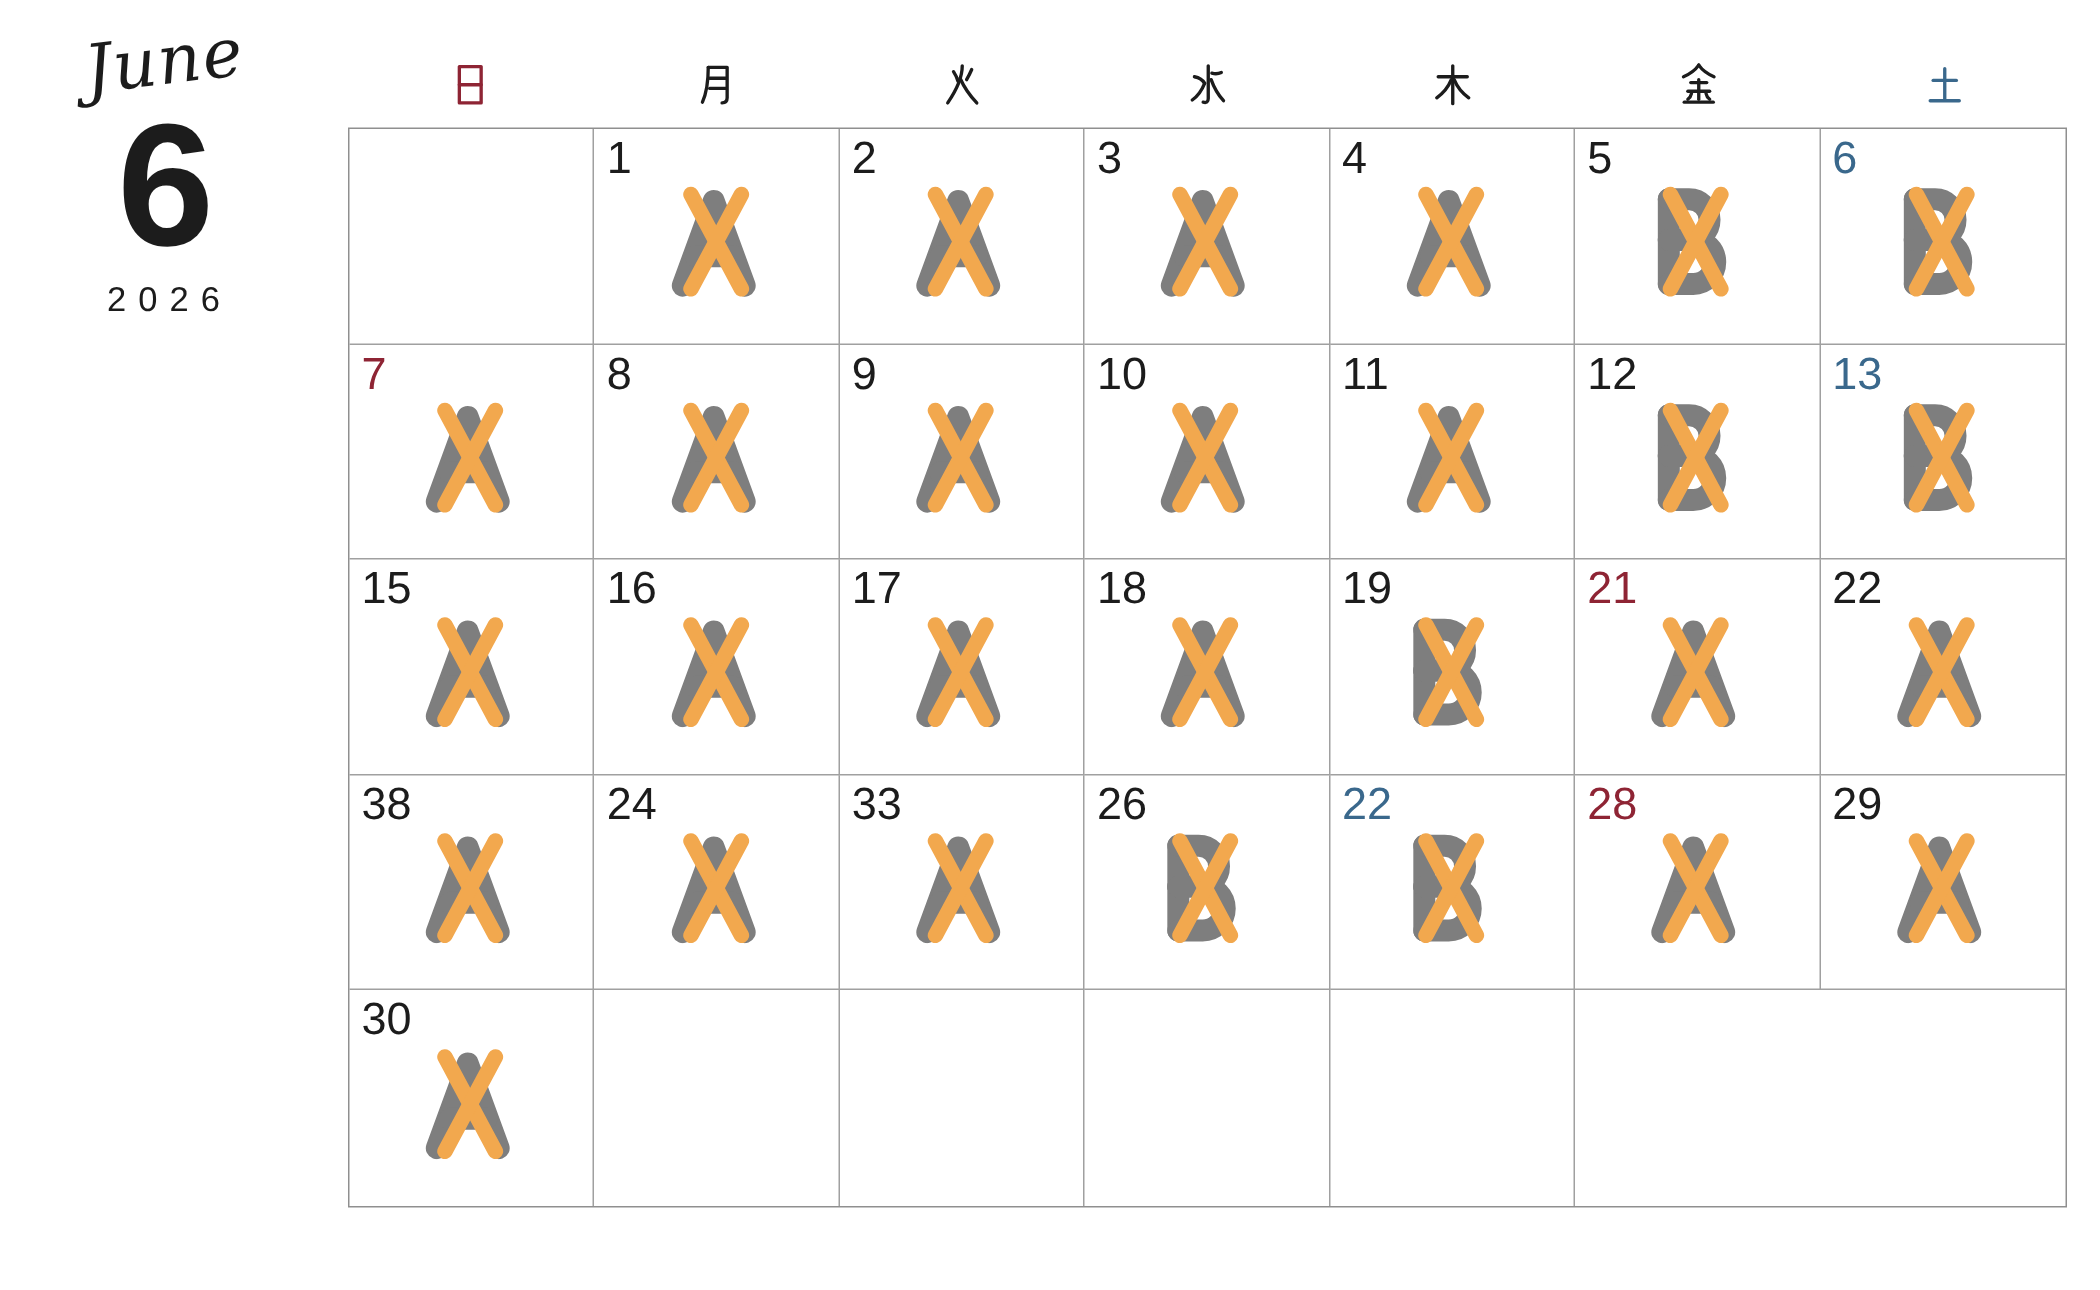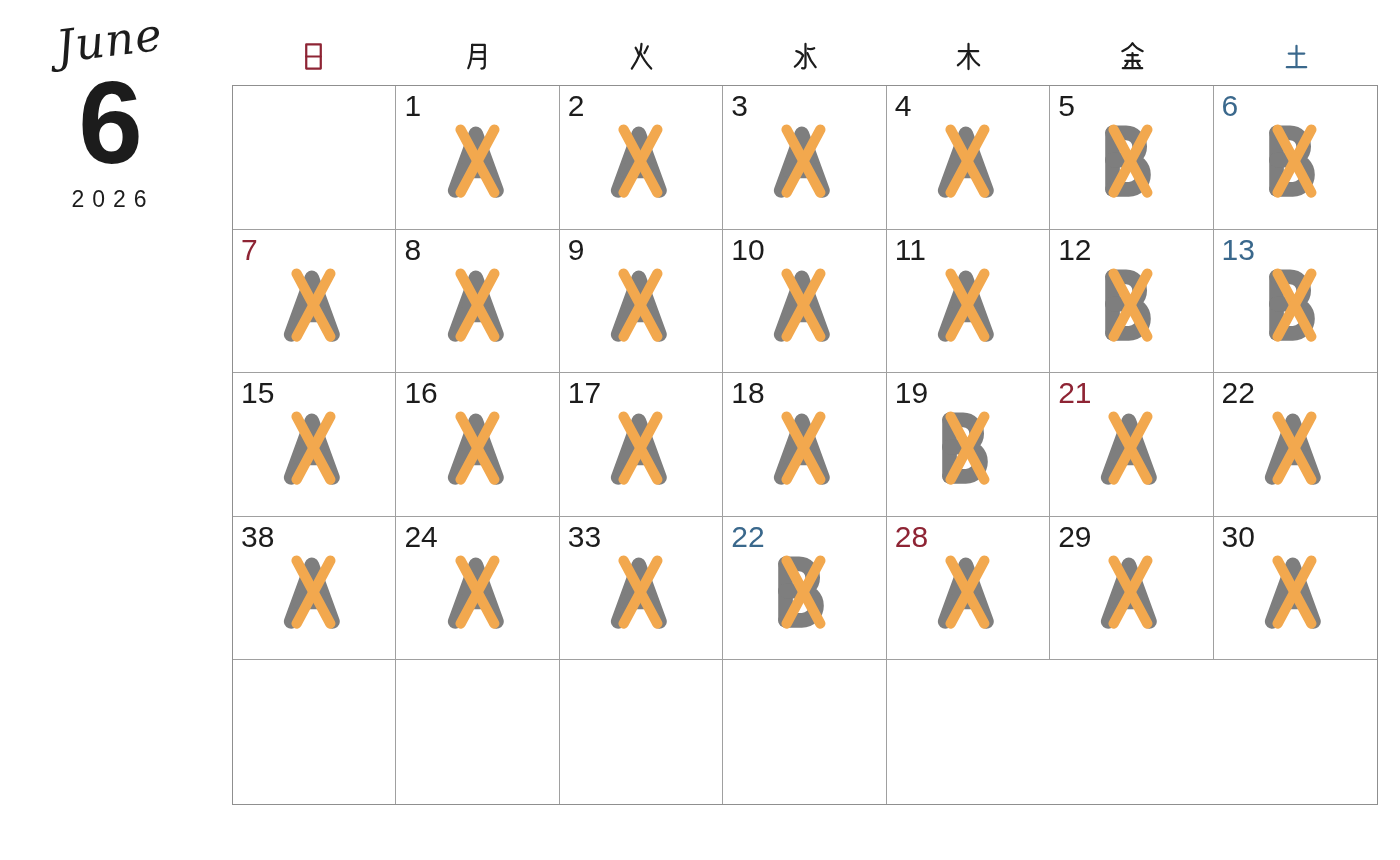--- a/index.html
+++ b/index.html
@@ -380,20 +380,32 @@
       <span class="daynum">33</span>
       <div class="stamp">
         <svg viewBox="0 0 70 70">
           <path d="M14 63 L33 11 L52 63" fill="none" stroke="#7e7e7e" stroke-width="13.5" stroke-linecap="round" stroke-linejoin="round"></path>
           <path d="M22 45 L44.5 45" fill="none" stroke="#7e7e7e" stroke-width="13.5" stroke-linecap="round" stroke-linejoin="round"></path>
           <path d="M19 7 L50 65" fill="none" stroke="#f2a84e" stroke-width="9.5" stroke-linecap="round"></path>
        <path d="M50 7 L19 65" fill="none" stroke="#f2a84e" stroke-width="9.5" stroke-linecap="round"></path>
         </svg>
       </div>
     </div>
+    <div class="cell">
+      <span class="daynum">26</span>
+      <div class="stamp">
+        <svg viewBox="0 0 70 70">
+          <path d="M18 10 L18 62" fill="none" stroke="#7e7e7e" stroke-width="13.5" stroke-linecap="round" stroke-linejoin="round"></path>
+          <path d="M18 10 L30.5 10 A12.5 12.5 0 0 1 30.5 35 L18 35" fill="none" stroke="#7e7e7e" stroke-width="13.5" stroke-linecap="round" stroke-linejoin="round"></path>
+          <path d="M18 35 L33 35 A13.5 13.5 0 0 1 33 62 L18 62" fill="none" stroke="#7e7e7e" stroke-width="13.5" stroke-linecap="round" stroke-linejoin="round"></path>
+          <path d="M19 7 L50 65" fill="none" stroke="#f2a84e" stroke-width="9.5" stroke-linecap="round"></path>
+       <path d="M50 7 L19 65" fill="none" stroke="#f2a84e" stroke-width="9.5" stroke-linecap="round"></path>
+        </svg>
+      </div>
+    </div>
     <div class="cell sat">
       <span class="daynum">22</span>
       <div class="stamp">
         <svg viewBox="0 0 70 70">
           <path d="M18 10 L18 62" fill="none" stroke="#7e7e7e" stroke-width="13.5" stroke-linecap="round" stroke-linejoin="round"></path>
           <path d="M18 10 L30.5 10 A12.5 12.5 0 0 1 30.5 35 L18 35" fill="none" stroke="#7e7e7e" stroke-width="13.5" stroke-linecap="round" stroke-linejoin="round"></path>
           <path d="M18 35 L33 35 A13.5 13.5 0 0 1 33 62 L18 62" fill="none" stroke="#7e7e7e" stroke-width="13.5" stroke-linecap="round" stroke-linejoin="round"></path>
           <path d="M19 7 L50 65" fill="none" stroke="#f2a84e" stroke-width="9.5" stroke-linecap="round"></path>
        <path d="M50 7 L19 65" fill="none" stroke="#f2a84e" stroke-width="9.5" stroke-linecap="round"></path>
         </svg>

